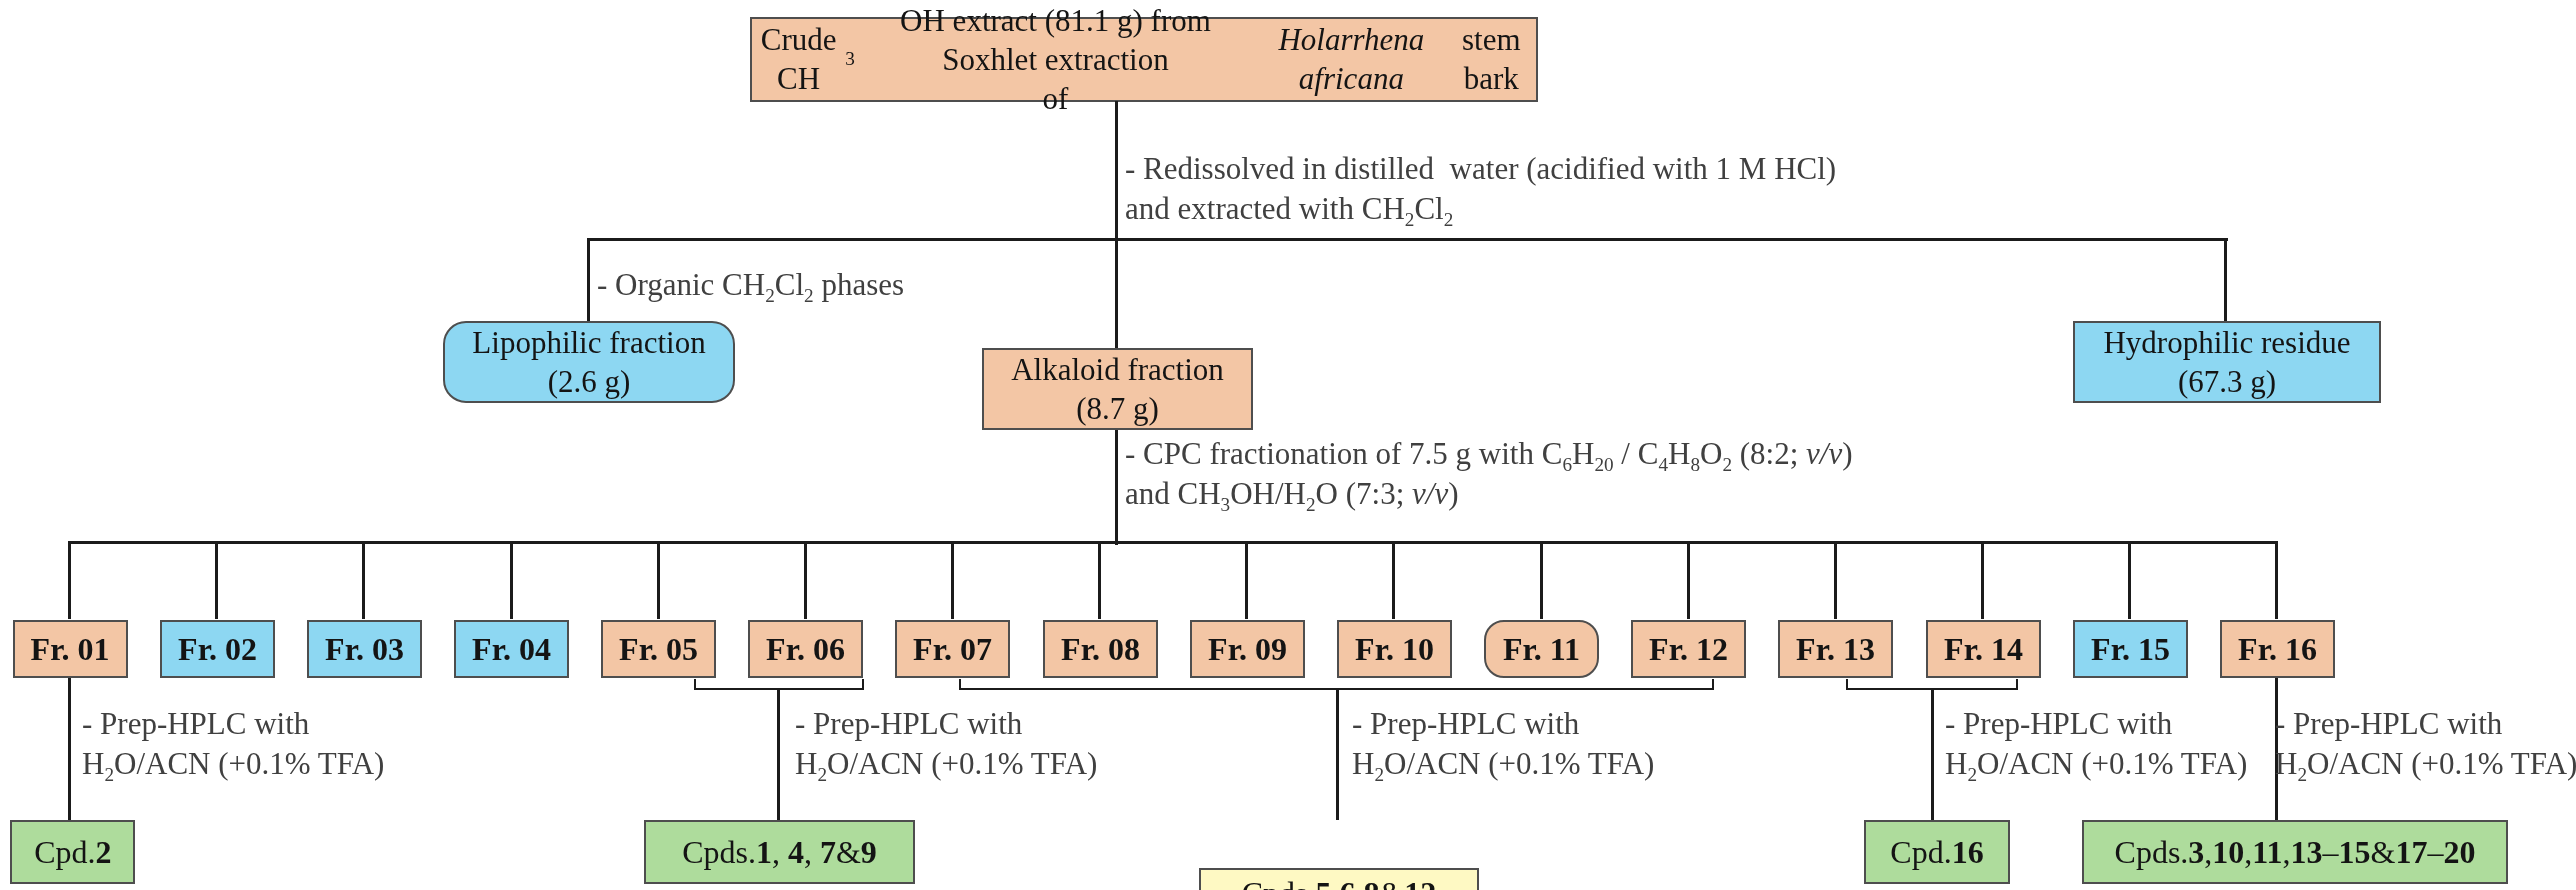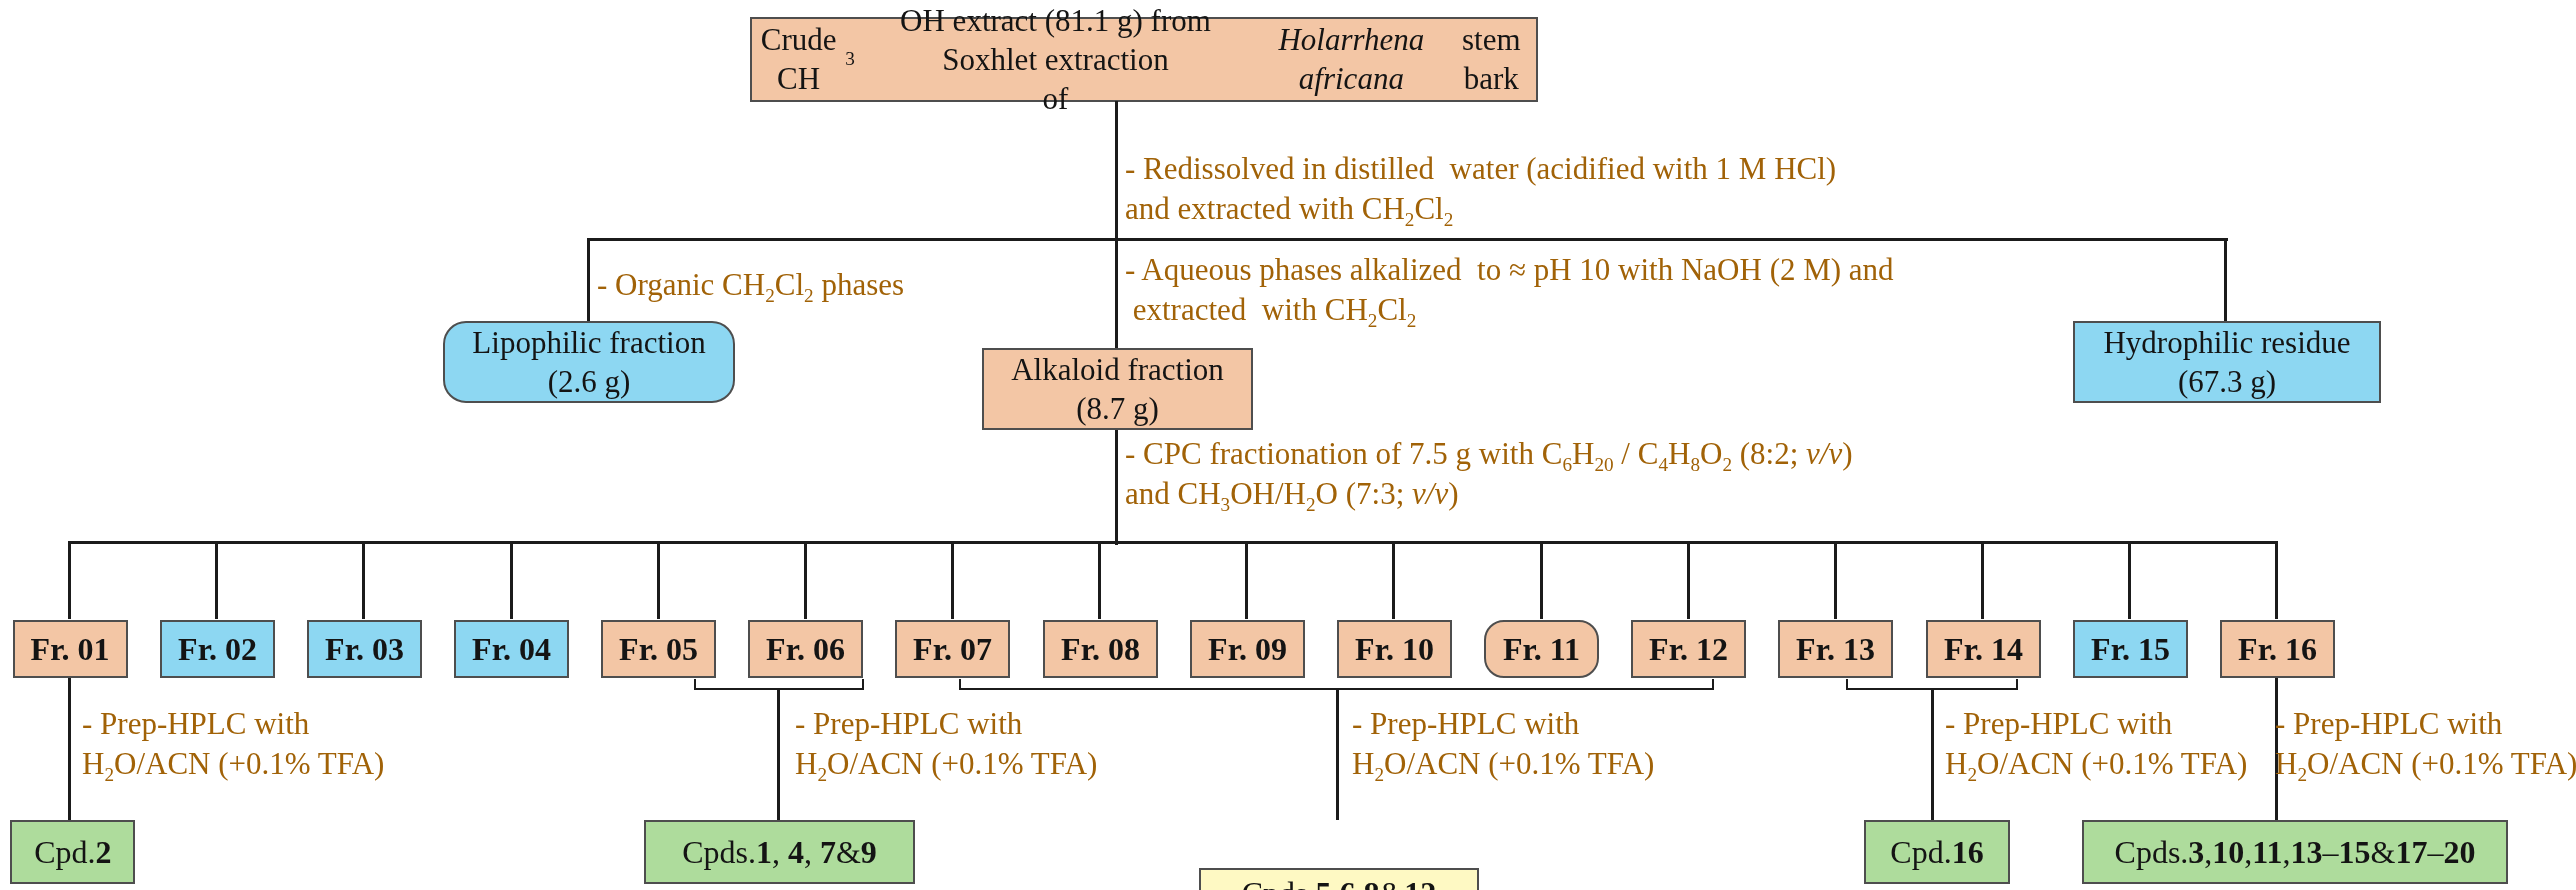--- a/index.html
+++ b/index.html
@@ -13,21 +13,21 @@
     font-size:31px; line-height:39px; color:#141414;
   }
   .fraction{ font-size:32px; font-weight:bold; }
   .compound{ font-size:32px; }
   .compound b{ font-weight:bold; }
   .vline,.hline{ position:absolute; background:#1b1b1b; }
   .vline{ width:2.8px; }
   .hline{ height:2.8px; }
   .note{
     position:absolute; font-size:31px; line-height:40px; white-space:nowrap;
-    color:#a16207; text-align:left;
+    color:#404040; text-align:left;
   }
   .bracket{
     position:absolute; box-sizing:border-box; height:11px;
     border-left:2.8px solid #1b1b1b; border-right:2.8px solid #1b1b1b;
     border-bottom:2.8px solid #1b1b1b;
   }
   sub{ font-size:62%; line-height:0; }
   i{ font-style:italic; }
 </style>
 </head>
@@ -39,21 +39,20 @@
 
   <div class="vline" style="left:1115px;top:101px;height:137px;"></div>
   <div class="note" style="left:1125px;top:149px;">- Redissolved in distilled&nbsp; water (acidified with 1 M HCl)<br>and extracted with CH<sub>2</sub>Cl<sub>2</sub></div>
 
   <div class="hline" style="left:587px;top:238px;width:1641px;"></div>
   <div class="vline" style="left:587px;top:238px;height:83px;"></div>
   <div class="vline" style="left:1115px;top:238px;height:110px;"></div>
   <div class="vline" style="left:2224px;top:238px;height:83px;"></div>
 
   <div class="note" style="left:597px;top:265px;">- Organic CH<sub>2</sub>Cl<sub>2</sub> phases</div>
-  <div class="note" style="left:1125px;top:250px;">- Aqueous phases alkalized&nbsp; to ≈ pH 10 with NaOH (2 M) and<br>&nbsp;extracted&nbsp; with CH<sub>2</sub>Cl<sub>2</sub></div>
 
   <div class="box" style="left: 443px; top: 321px; width: 292px; height: 82px; background-color: rgb(141, 215, 242); border-radius: 23px;">Lipophilic fraction<br>(2.6 g)</div>
   <div class="box" style="left: 982px; top: 348px; width: 271px; height: 82px; background-color: rgb(243, 198, 165);">Alkaloid fraction<br>(8.7 g)</div>
   <div class="box" style="left: 2073px; top: 321px; width: 308px; height: 82px; background-color: rgb(141, 215, 242);">Hydrophilic residue<br>(67.3 g)</div>
 
   <div class="vline" style="left:1115px;top:430px;height:115px;"></div>
   <div class="note" style="left:1125px;top:434px;">- CPC fractionation of 7.5 g with C<sub>6</sub>H<sub>20</sub> / C<sub>4</sub>H<sub>8</sub>O<sub>2</sub> (8:2; <i>v/v</i>)<br>and CH<sub>3</sub>OH/H<sub>2</sub>O (7:3; <i>v/v</i>)</div>
 
   <div class="hline" style="left:69px;top:541px;width:2209px;"></div>
 

